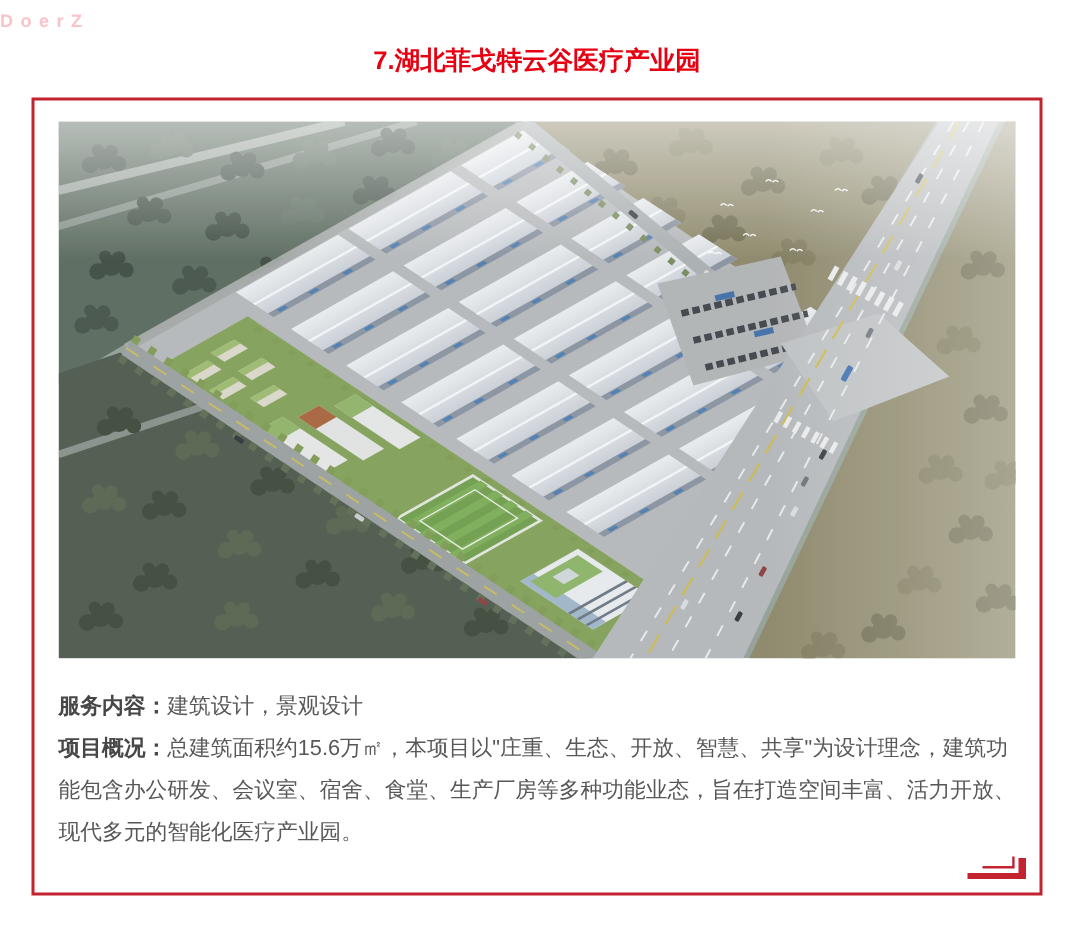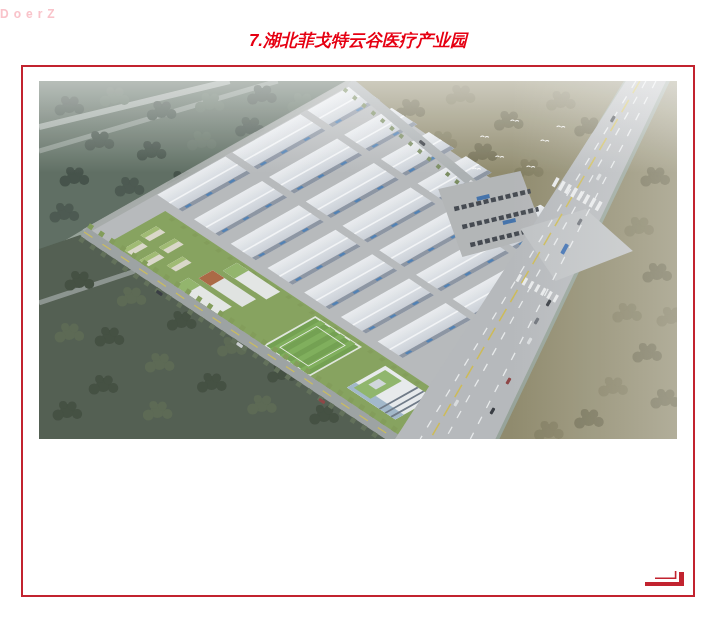--- a/index.html
+++ b/index.html
@@ -7,21 +7,21 @@
     width:716px;height:624px;background:#ffffff;
     font-family:"Liberation Sans","DejaVu Sans",sans-serif;
     -webkit-font-smoothing:antialiased;
   }
   .brand{
     text-align:left;font-size:12px;font-weight:700;
     letter-spacing:5px;color:#f9c3ca;padding-top:7px;line-height:14px;
   }
   .title{
     text-align:center;font-size:17px;font-weight:700;color:#e60012;
-    margin:9px 0 14px 0;line-height:21px;font-style:italic;
+    margin:9px 0 14px 0;line-height:21px;
   }
   .card{
     position:relative;margin:0 21px;border:2px solid #c2232f;
     height:502px;padding:14px 16px 12px 16px;background:#fff;
   }
   .photo-wrap{width:638px;height:358px;overflow:hidden;}
   .photo-wrap svg{display:block;}
   .desc{margin-top:18px;font-size:14.5px;line-height:28px;color:#595757;}
   .desc p{margin:0;}
   .desc .lbl{font-weight:700;color:#474747;}
@@ -289,19 +289,23 @@
       </g>
 
       <g>
         <rect x="0" y="0" width="636" height="92" fill="url(#hazeTop)"></rect>
         <rect x="470" y="0" width="166" height="358" fill="url(#hazeRight)"></rect>
         <rect x="0" y="0" width="636" height="358" fill="#ffffff" opacity="0.04"></rect>
       </g>
     </svg>
   </div>
 
+  <div class="desc">
+    <p><span class="lbl">服务内容：</span><span>建筑设计，景观设计</span></p>
+    <p><span class="lbl">项目概况：</span><span>总建筑面积约15.6万㎡，本项目以"庄重、生态、开放、智慧、共享"为设计理念，建筑功能包含办公研发、会议室、宿舍、食堂、生产厂房等多种功能业态，旨在打造空间丰富、活力开放、现代多元的智能化医疗产业园。</span></p>
+  </div>
 
   <svg class="corner-logo" viewBox="0 0 48 18">
     <path d="M2 16 L2 12 L36 12 L36 2 L41 2 L41 16 Z" fill="#c2232f"></path>
     <path d="M12 9 L12 7.4 L31.8 7.4 L31.8 1 L33.4 1 L33.4 9 Z" fill="#c2232f"></path>
   </svg>
 
 </div>
 
 </body></html>

